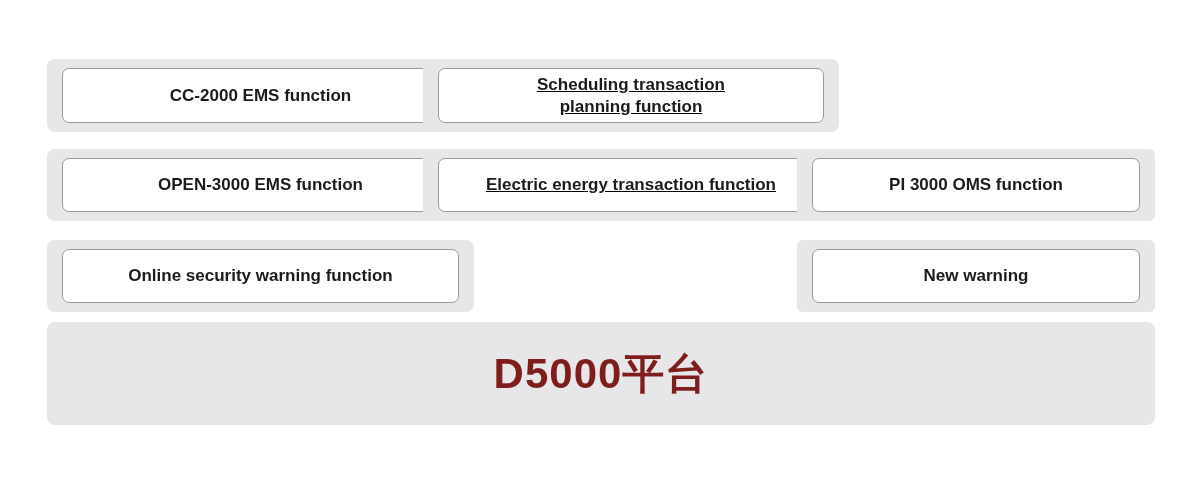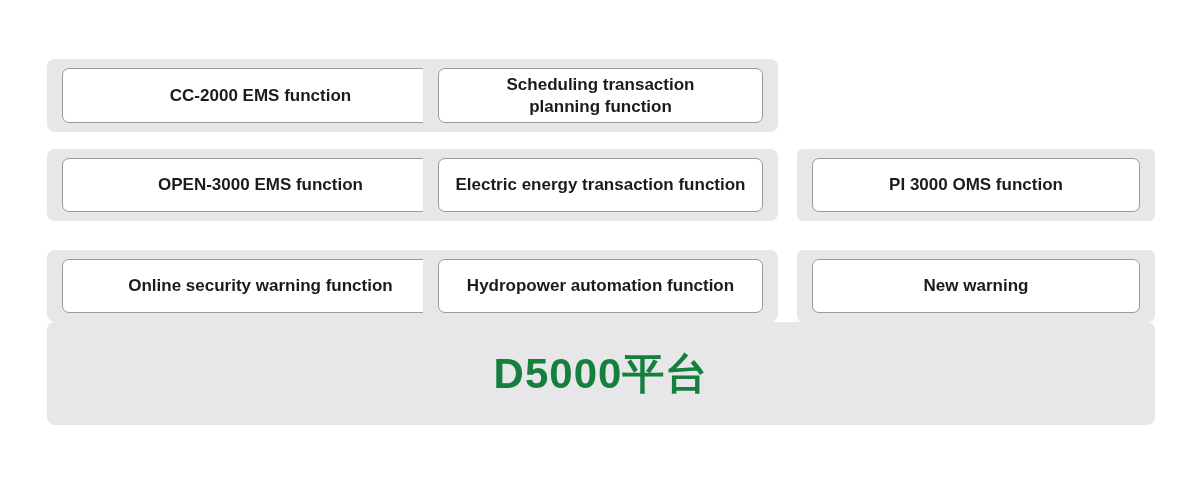--- a/index.html
+++ b/index.html
@@ -38,42 +38,42 @@
     font-weight: 600;
     color: #1b1b1b;
     line-height: 1.25;
   }
   .label.narrow {
     max-width: 240px;
   }
   
   .r1 { top: 59px;  height: 73px; }
   .r2 { top: 149px; height: 72px; }
-  .r3 { top: 250px; height: 72px; }
+  .r3 { top: 240px; height: 72px; }
   
   .c1 { left: 47px;  width: 427px; }
-  .c2 { left: 423px; width: 355px; }
+  .c2 { left: 423px; width: 416px; text-decoration: underline; }
   .c3 { left: 797px; width: 358px; border-radius: 6px; }
   
   .platform {
     position: absolute;
     left: 47px;
     top: 322px;
     width: 1108px;
     height: 103px;
     background: #e7e7e9;
     border-radius: 8px;
     display: flex;
     align-items: center;
     justify-content: center;
   }
   .platform-label {
     font-size: 42px;
     font-weight: bold;
-    color: #15803d;
+    color: #7f1d1d;
     letter-spacing: 1px;
   }
 </style>
 </head>
 <body>
 
 <div class="canvas">
 
   <div class="block r1 c1">
     <div class="inner">
@@ -100,25 +100,20 @@
     <div class="inner">
       <span class="label">PI 3000 OMS function</span>
     </div>
   </div>
 
   <div class="block r3 c1">
     <div class="inner">
       <span class="label">Online security warning function</span>
     </div>
   </div>
-  <div class="block r3 c2">
-    <div class="inner">
-      <span class="label">Hydropower automation function</span>
-    </div>
-  </div>
   <div class="block r3 c3">
     <div class="inner">
       <span class="label">New warning</span>
     </div>
   </div>
 
   <div class="platform">
     <span class="platform-label">D5000平台</span>
   </div>
 

